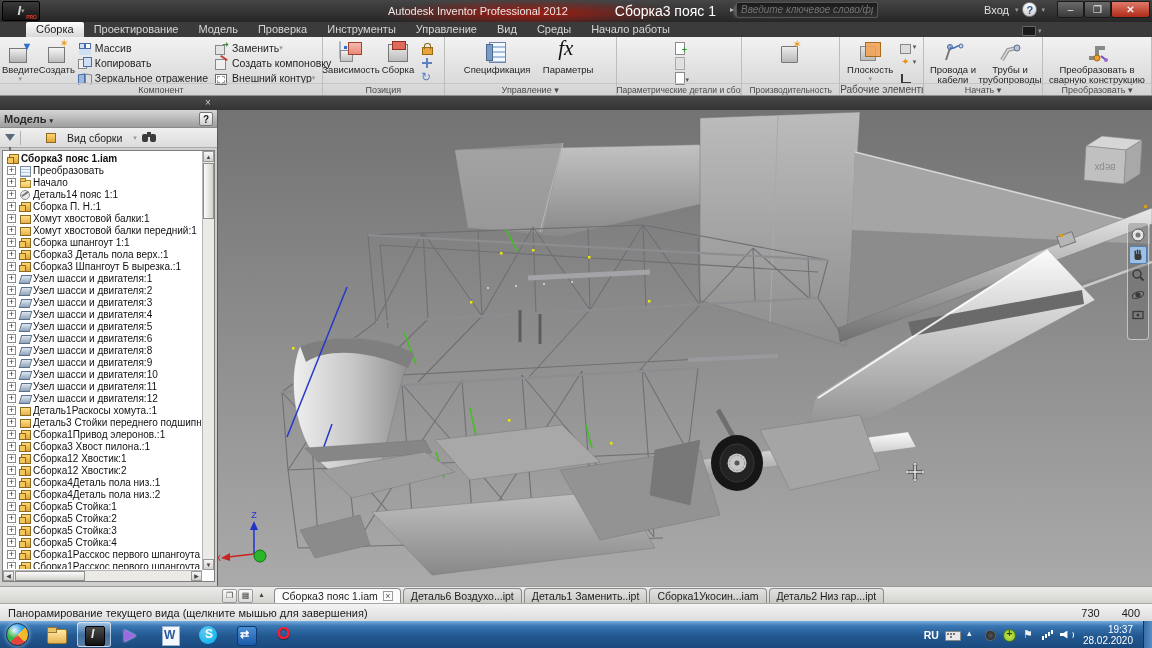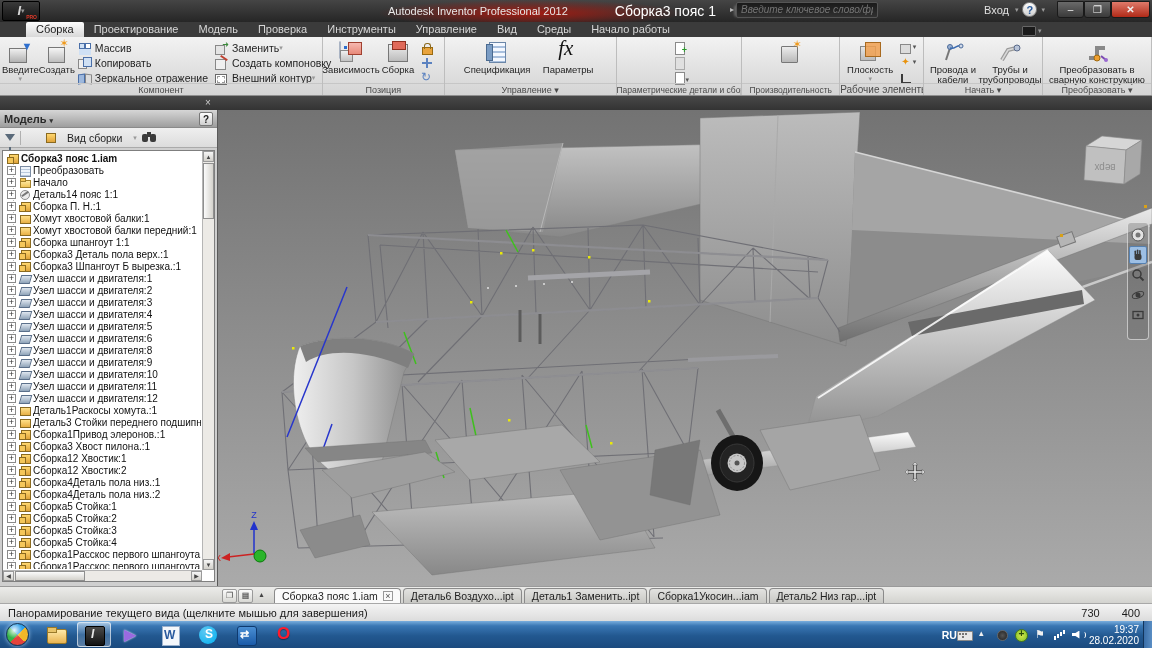--- a/index.html
+++ b/index.html
@@ -214,21 +214,21 @@
   .tbtn.inventor .tg::before { left:1px; top:1px; width:18px; height:18px; background:linear-gradient(#4a4a4a,#111); border:1px solid #000; border-radius:2px;}
   .tbtn.inventor .tg::after { content:"I"; color:#e8e8e8; font-size:12px; font-weight:bold; font-style:italic; left:7px; top:2px;}
   .tbtn.kmplayer .tg::before { content:"▶"; color:#9a6ae0; font-size:16px; left:2px; top:0px; text-shadow:0 0 2px #fff;}
   .tbtn.word .tg::before { left:2px; top:1px; width:16px; height:18px; background:#f4f7fb; border:1px solid #9ab0cc;}
   .tbtn.word .tg::after { content:"W"; color:#2a5a9e; font-weight:bold; font-size:12px; left:4px; top:3px;}
   .tbtn.skype .tg::before { left:1px; top:1px; width:18px; height:18px; border-radius:50%; background:radial-gradient(circle at 35% 30%, #5ec8f2, #00aff0);}
   .tbtn.skype .tg::after { content:"S"; color:#fff; font-weight:bold; font-size:12px; left:7px; top:2px;}
   .tbtn.teamviewer .tg::before { left:1px; top:1px; width:18px; height:18px; border-radius:3px; background:linear-gradient(#4a8fd4,#1a5aa8); border:1px solid #0e3a70;}
   .tbtn.teamviewer .tg::after { content:"⇄"; color:#fff; font-size:11px; font-weight:bold; left:4px; top:3px;}
   .tbtn.opera .tg::before { content:"O"; color:#ff1b2d; font-weight:bold; font-size:17px; left:3px; top:-1px; text-shadow:0 1px 1px rgba(0,0,0,.4);}
-  .tray { margin-left:auto; display:flex; align-items:center; color:#fff; }
+  .tray { margin-left:auto; display:flex; align-items:center; gap:6px; color:#fff; }
   .tray-lang { font-size:10.5px; font-weight:bold; }
   .tri { width:14px; height:14px; position:relative; color:#f0f0f0;}
   .tri::before,.tri::after { content:""; position:absolute;}
   .tri.kbd::before { left:0; top:3px; width:14px; height:8px; background:#e8e8e8; border:1px solid #888; border-radius:1px;}
   .tri.kbd::after { left:2px; top:5px; width:2px; height:2px; background:#777; box-shadow:3px 0 #777,6px 0 #777,3px 3px #777;}
   .tri.up::before { content:"▴"; left:3px; top:0px; font-size:9px;}
   .tri.dot::before { left:2px; top:2px; width:9px; height:9px; border-radius:50%; background:radial-gradient(#555,#1e1e1e); border:1px solid #666;}
   .tri.nv::before { left:1px; top:1px; width:11px; height:11px; border-radius:50%; background:radial-gradient(#d8e84a,#7bbf2a); border:1px solid #4a7a14;}
   .tri.nv::after { content:"+"; color:#2a4a0a; font-size:10px; font-weight:bold; left:4.5px; top:0px;}
   .tri.flag::before { content:"⚑"; font-size:11px; left:2px; top:0;}

